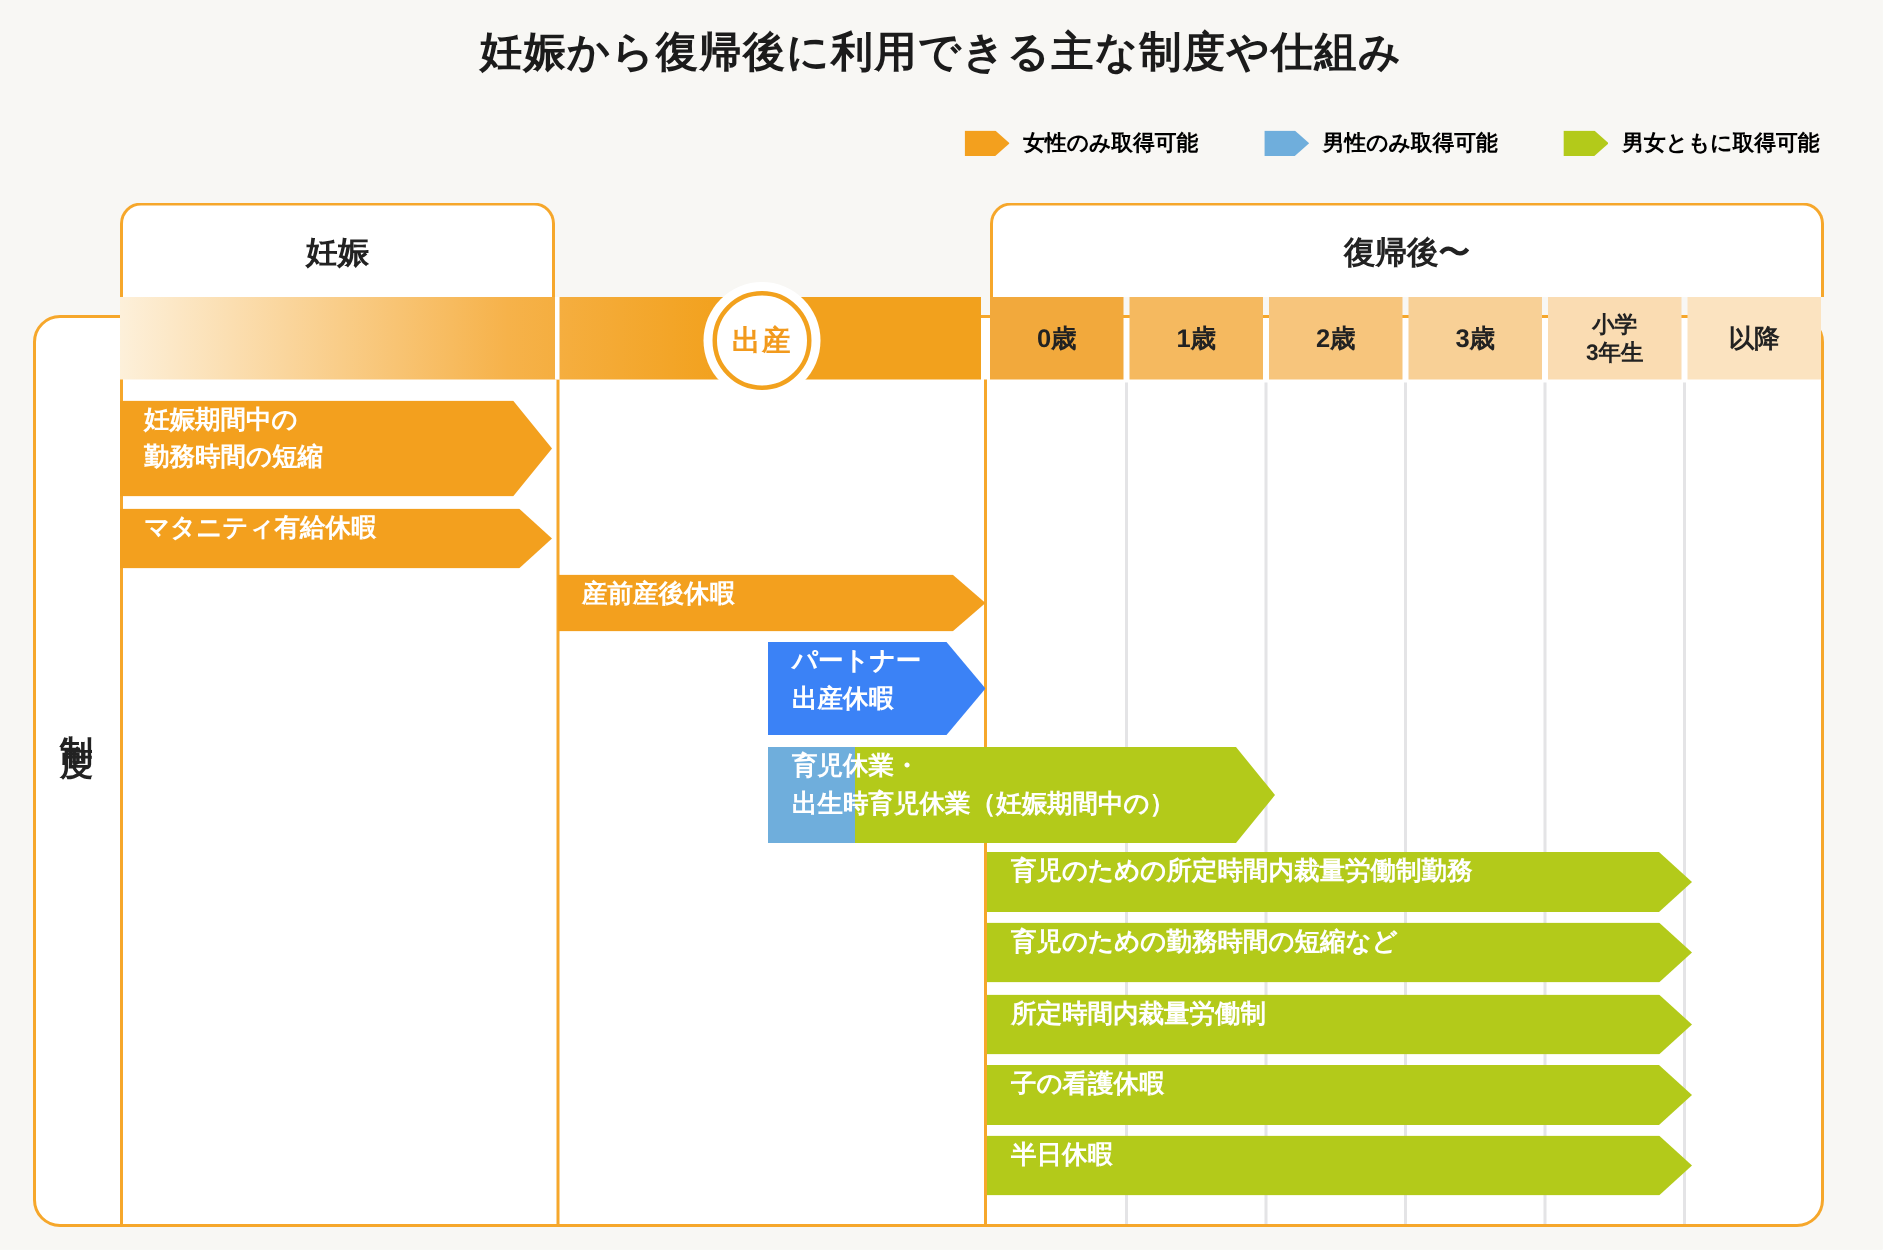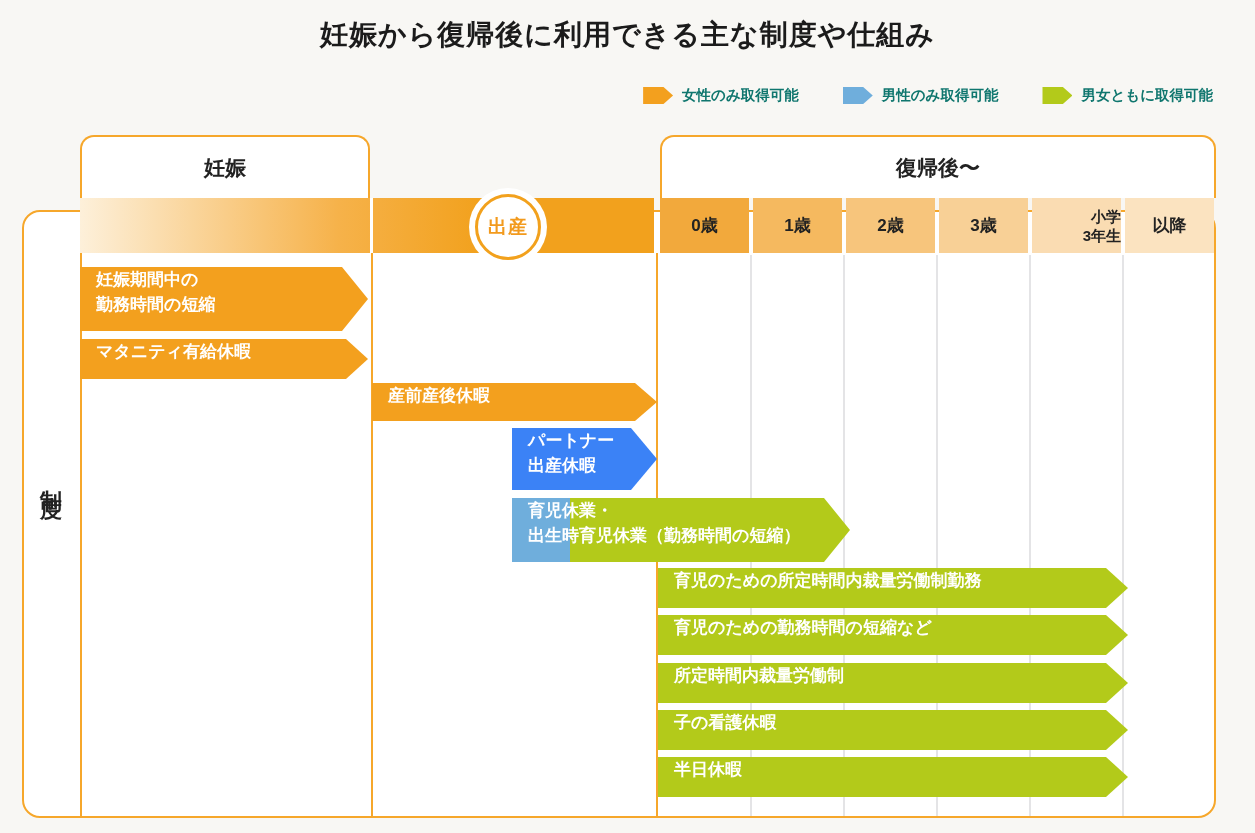--- a/index.html
+++ b/index.html
@@ -10,21 +10,21 @@
   .title { top:16px; left:0; width:100%; text-align:center;
            font-size:28px; font-weight:bold; color:#1b1b1b; letter-spacing:1px; }
 
   .legend { top:86px; right:42px; display:flex; gap:44px; align-items:center; }
   .legend-item { display:flex; align-items:center; gap:9px; }
   .legend-marker { width:30px; height:17px;
                    clip-path:polygon(0 0,68% 0,100% 50%,68% 100%,0 100%); }
   .lm-female { background:#F3A01E; }
   .lm-male   { background:#6FAEDC; }
   .lm-both   { background:#B3CA1A; }
-  .legend-label { font-size:14.5px; font-weight:bold; color:#0f766e; }
+  .legend-label { font-size:14.5px; font-weight:bold; color:#000000; }
 
   .phase { top:135px; height:63px; background:#fff; box-sizing:border-box;
            border:2px solid #F6A72B; border-bottom:none; border-radius:14px 14px 0 0;
            display:flex; align-items:center; justify-content:center;
            font-size:21px; font-weight:bold; color:#222; }
 
   .container-box { left:22px; top:210px; width:1194px; height:608px; background:#fff;
                    box-sizing:border-box; border:2px solid #F6A72B; border-radius:18px; }
 
   .vline-orange { width:2px; background:#F6A72B; }
@@ -32,21 +32,21 @@
 
   .band { left:80px; top:198px; width:574px; height:55px;
           background:linear-gradient(90deg,#FDF0DA 0%,#F6B24A 45%,#F2A11D 70%,#F2A11D 100%); }
   .band-gap { left:370px; top:198px; width:3px; height:55px; background:#fff; }
 
   .age-cell { top:198px; height:55px; width:89px; display:flex; flex-direction:column;
               align-items:center; justify-content:center; font-size:17px; font-weight:bold;
               color:#222; line-height:19px; text-align:center; }
   .c0{background:#F2A93C;} .c1{background:#F5B95F;} .c2{background:#F7C57C;}
   .c3{background:#F8D096;} .c4{background:#FADCB2;} .c5{background:#FBE3C0;}
-  .age-small { font-size:15px;align-items:flex-end; }
+  .age-small { font-size:15px; }
 
   .birth-outer { left:469px; top:188px; width:78px; height:78px; background:#fff;
                  border-radius:50%; display:flex; align-items:center; justify-content:center; }
   .birth-inner { width:60px; height:60px; border:3px solid #F2A11D; background:#fff;
                  border-radius:50%; display:flex; align-items:center; justify-content:center;
                  font-size:19px; font-weight:bold; color:#F29A1D; letter-spacing:1px; }
 
   .bar { display:flex; flex-direction:column; 
          color:#fff; font-weight:bold; font-size:17px; line-height:25px;
          padding-left:16px; box-sizing:border-box; white-space:nowrap; }
@@ -137,21 +137,21 @@
   </div>
   <div class="abs bar female tip40" style="left:372px;top:383px;width:285px;height:38px;">
     <span>産前産後休暇</span>
   </div>
   <div class="abs bar male tip64" style="left:512px;top:428px;width:145px;height:62px;">
     <span>パートナー</span>
     <span>出産休暇</span>
   </div>
   <div class="abs bar both-split tip64" style="left:512px;top:498px;width:338px;height:64px;">
     <span>育児休業・</span>
-    <span>出生時育児休業（勤務時間の短縮）</span>
+    <span>出生時育児休業（妊娠期間中の）</span>
   </div>
   <div class="abs bar both tip40" style="left:658px;top:568px;width:470px;height:40px;">
     <span>育児のための所定時間内裁量労働制勤務</span>
   </div>
   <div class="abs bar both tip40" style="left:658px;top:615px;width:470px;height:40px;">
     <span>育児のための勤務時間の短縮など</span>
   </div>
   <div class="abs bar both tip40" style="left:658px;top:663px;width:470px;height:40px;">
     <span>所定時間内裁量労働制</span>
   </div>

